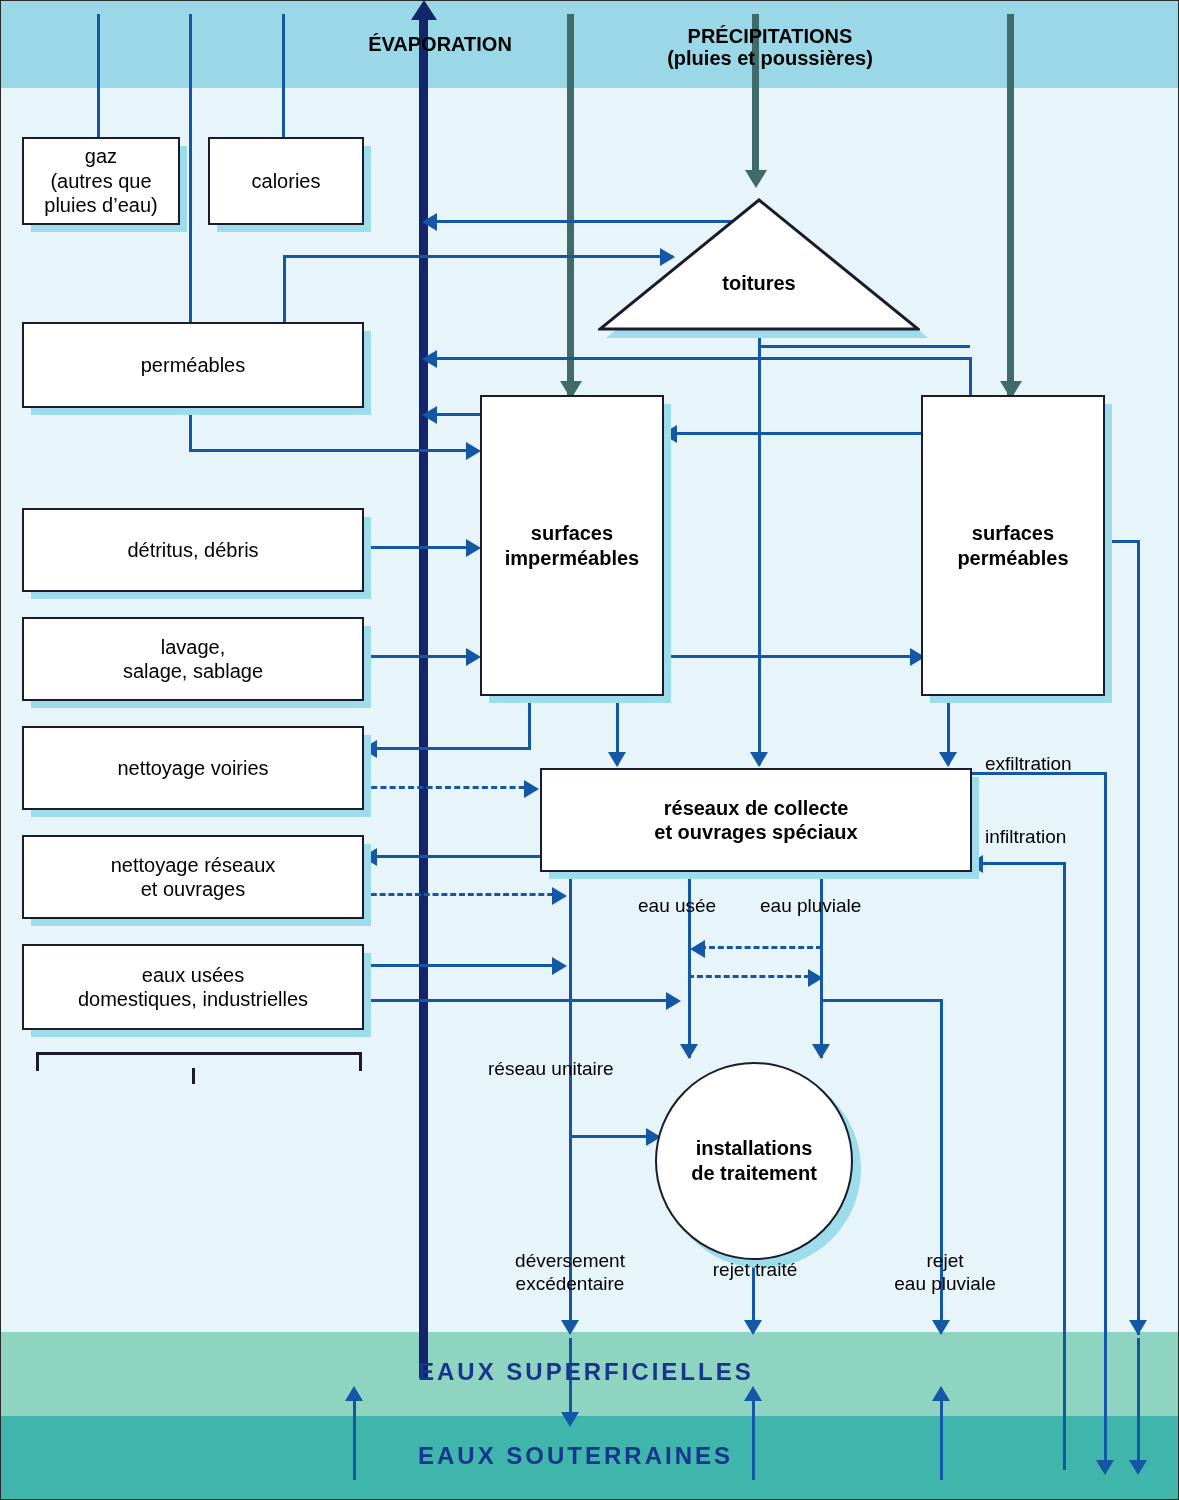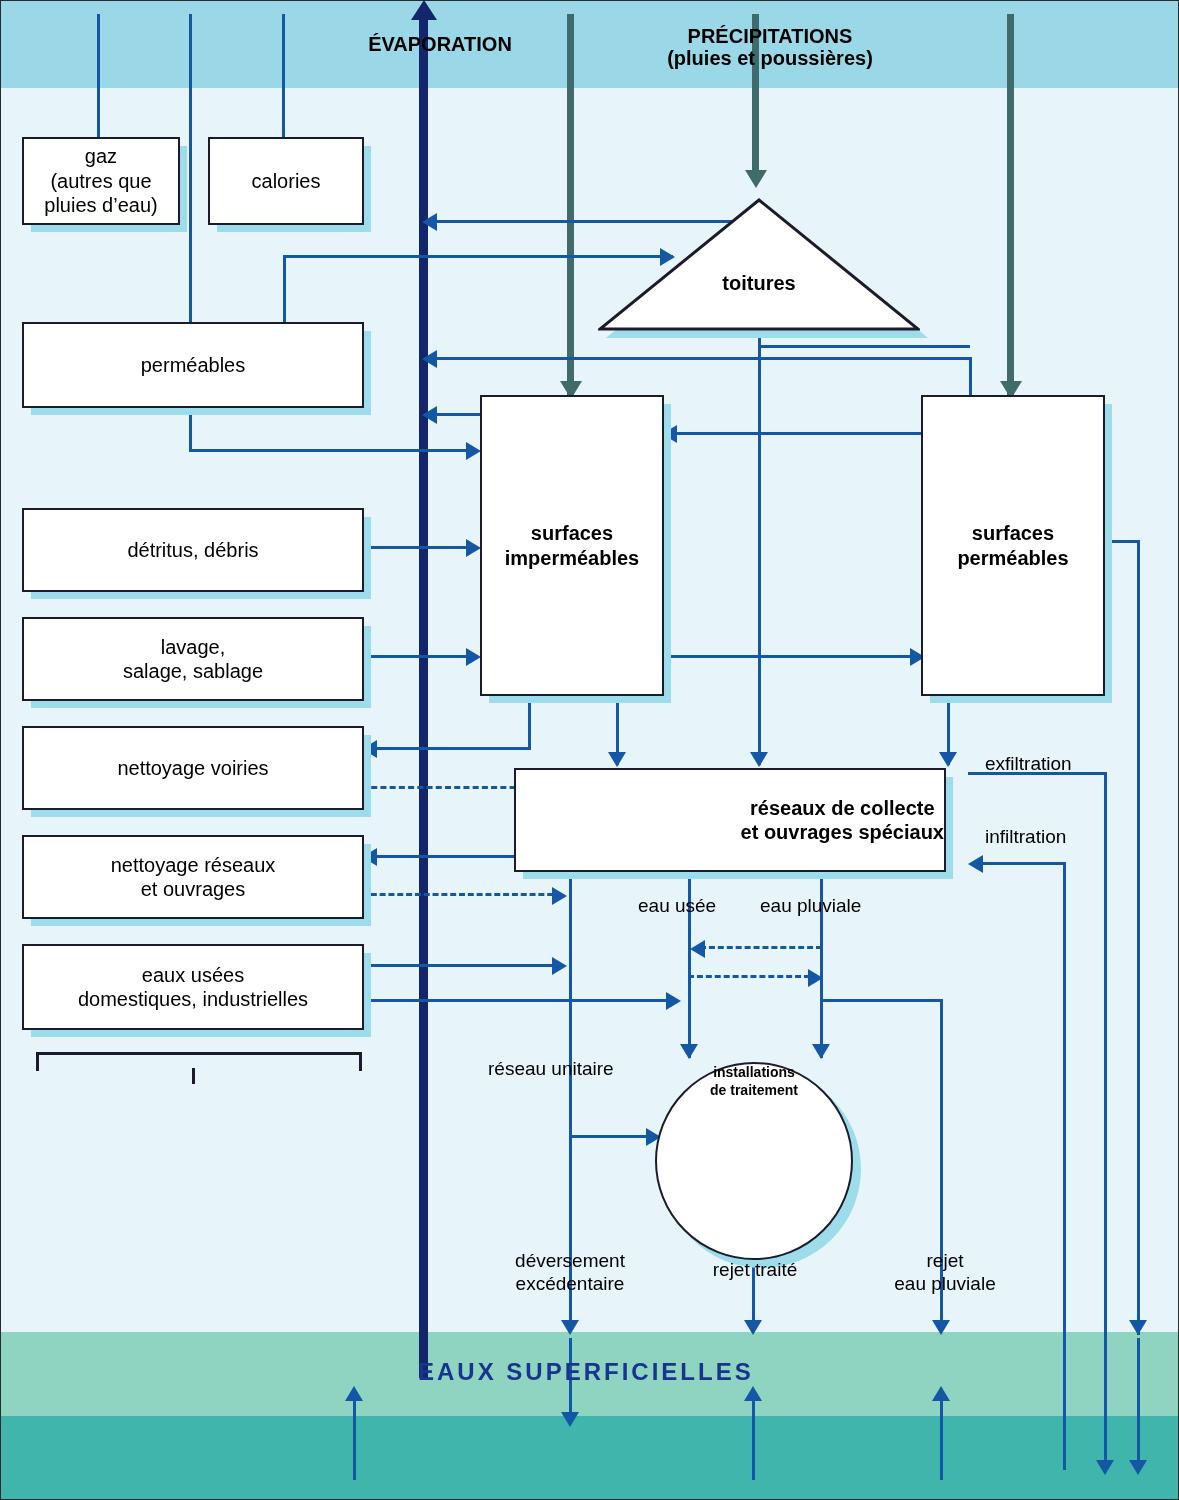--- a/index.html
+++ b/index.html
@@ -26,22 +26,22 @@
       border-bottom:133px solid #9ddcea;}
   #toitures-tri{position:absolute;left:0;top:0;width:322px;height:133px;}
   #toitures-label{position:absolute;left:0;top:74px;width:322px;text-align:center;
       font-size:20px;font-weight:bold;color:#000;}
 
   
   #installations{position:absolute;left:655px;top:1062px;width:198px;height:198px;z-index:6;}
   #inst-shadow{position:absolute;left:8px;top:8px;width:198px;height:198px;border-radius:50%;background:#9ddcea;}
   #inst-circle{position:absolute;left:0;top:0;width:194px;height:194px;border-radius:50%;
       background:#fff;border:2px solid #1b1b2b;
-      display:flex;align-items:flex-start;justify-content:center;text-align:center;
-      font-size:14px;font-weight:bold;line-height:1.25;}
+      display:flex;align-items:center;justify-content:center;text-align:center;
+      font-size:20px;font-weight:bold;line-height:1.25;}
 
   
   .h{position:absolute;height:3px;background:#1457a5;z-index:4;}
   .v{position:absolute;width:3px;background:#1457a5;z-index:4;}
   .h.dash{background:none;border-top:3px dashed #1457a5;height:0;}
   .thick{width:9px;background:#14266b;}
   .tealv{position:absolute;width:7px;background:#3f6b6b;z-index:3;}
 
   
   .ar{position:absolute;width:0;height:0;z-index:5;}
@@ -144,21 +144,21 @@
   <div class="box b" style="left:480px;top:395px;width:180px;height:297px;white-space:pre-line;">
     <span style="white-space:pre-line">surfaces
 imperméables</span>
   </div>
 
   <div class="box b" style="left:921px;top:395px;width:180px;height:297px;white-space:pre-line;">
     <span style="white-space:pre-line">surfaces
 perméables</span>
   </div>
 
-  <div class="box b" style="left:514px;top:768px;width:428px;height:100px;justify-content:flex-end;">
+  <div class="box b" style="left:540px;top:768px;width:428px;height:100px;">
     <span style="white-space:pre-line">réseaux de collecte
 et ouvrages spéciaux</span>
   </div>
 
   <div id="installations">
     <div id="inst-shadow"></div>
     <div id="inst-circle">
       <span style="white-space:pre-line">installations
 de traitement</span>
     </div>
@@ -281,15 +281,16 @@
   <div class="lbl" style="left:638px;top:895px;">eau usée</div>
   <div class="lbl" style="left:760px;top:895px;">eau pluviale</div>
   <div class="lbl" style="left:488px;top:1058px;">réseau unitaire</div>
   <div class="lbl c" style="left:470px;top:1250px;width:200px;white-space:pre-line;">déversement
 excédentaire</div>
   <div class="lbl c" style="left:670px;top:1259px;width:170px;">rejet traité</div>
   <div class="lbl c" style="left:860px;top:1250px;width:170px;white-space:pre-line;">rejet
 eau pluviale</div>
 
   <div class="bandlbl" style="left:418px;top:1358px;">EAUX SUPERFICIELLES</div>
+  <div class="bandlbl" style="left:418px;top:1442px;">EAUX SOUTERRAINES</div>
 
   <div id="frame"></div>
 </div>
 
 </body></html>

